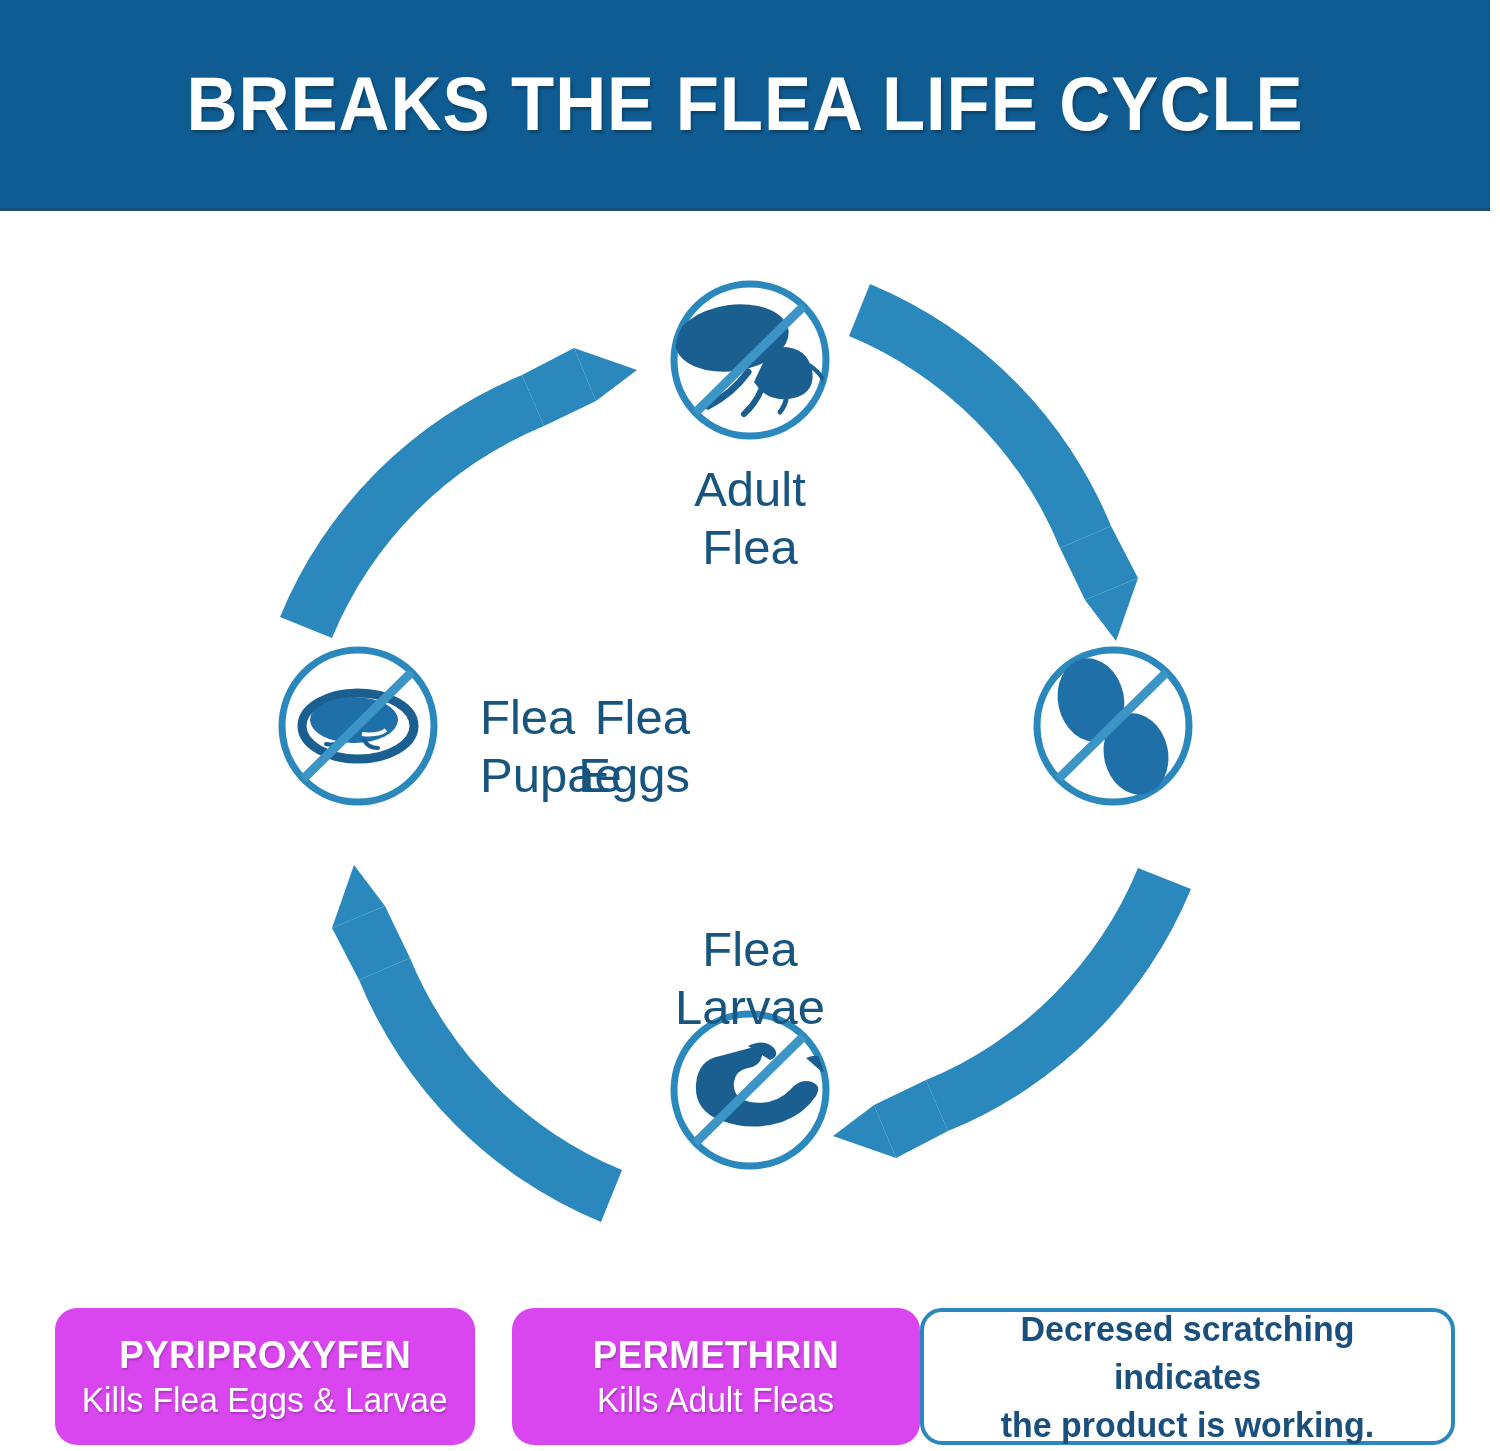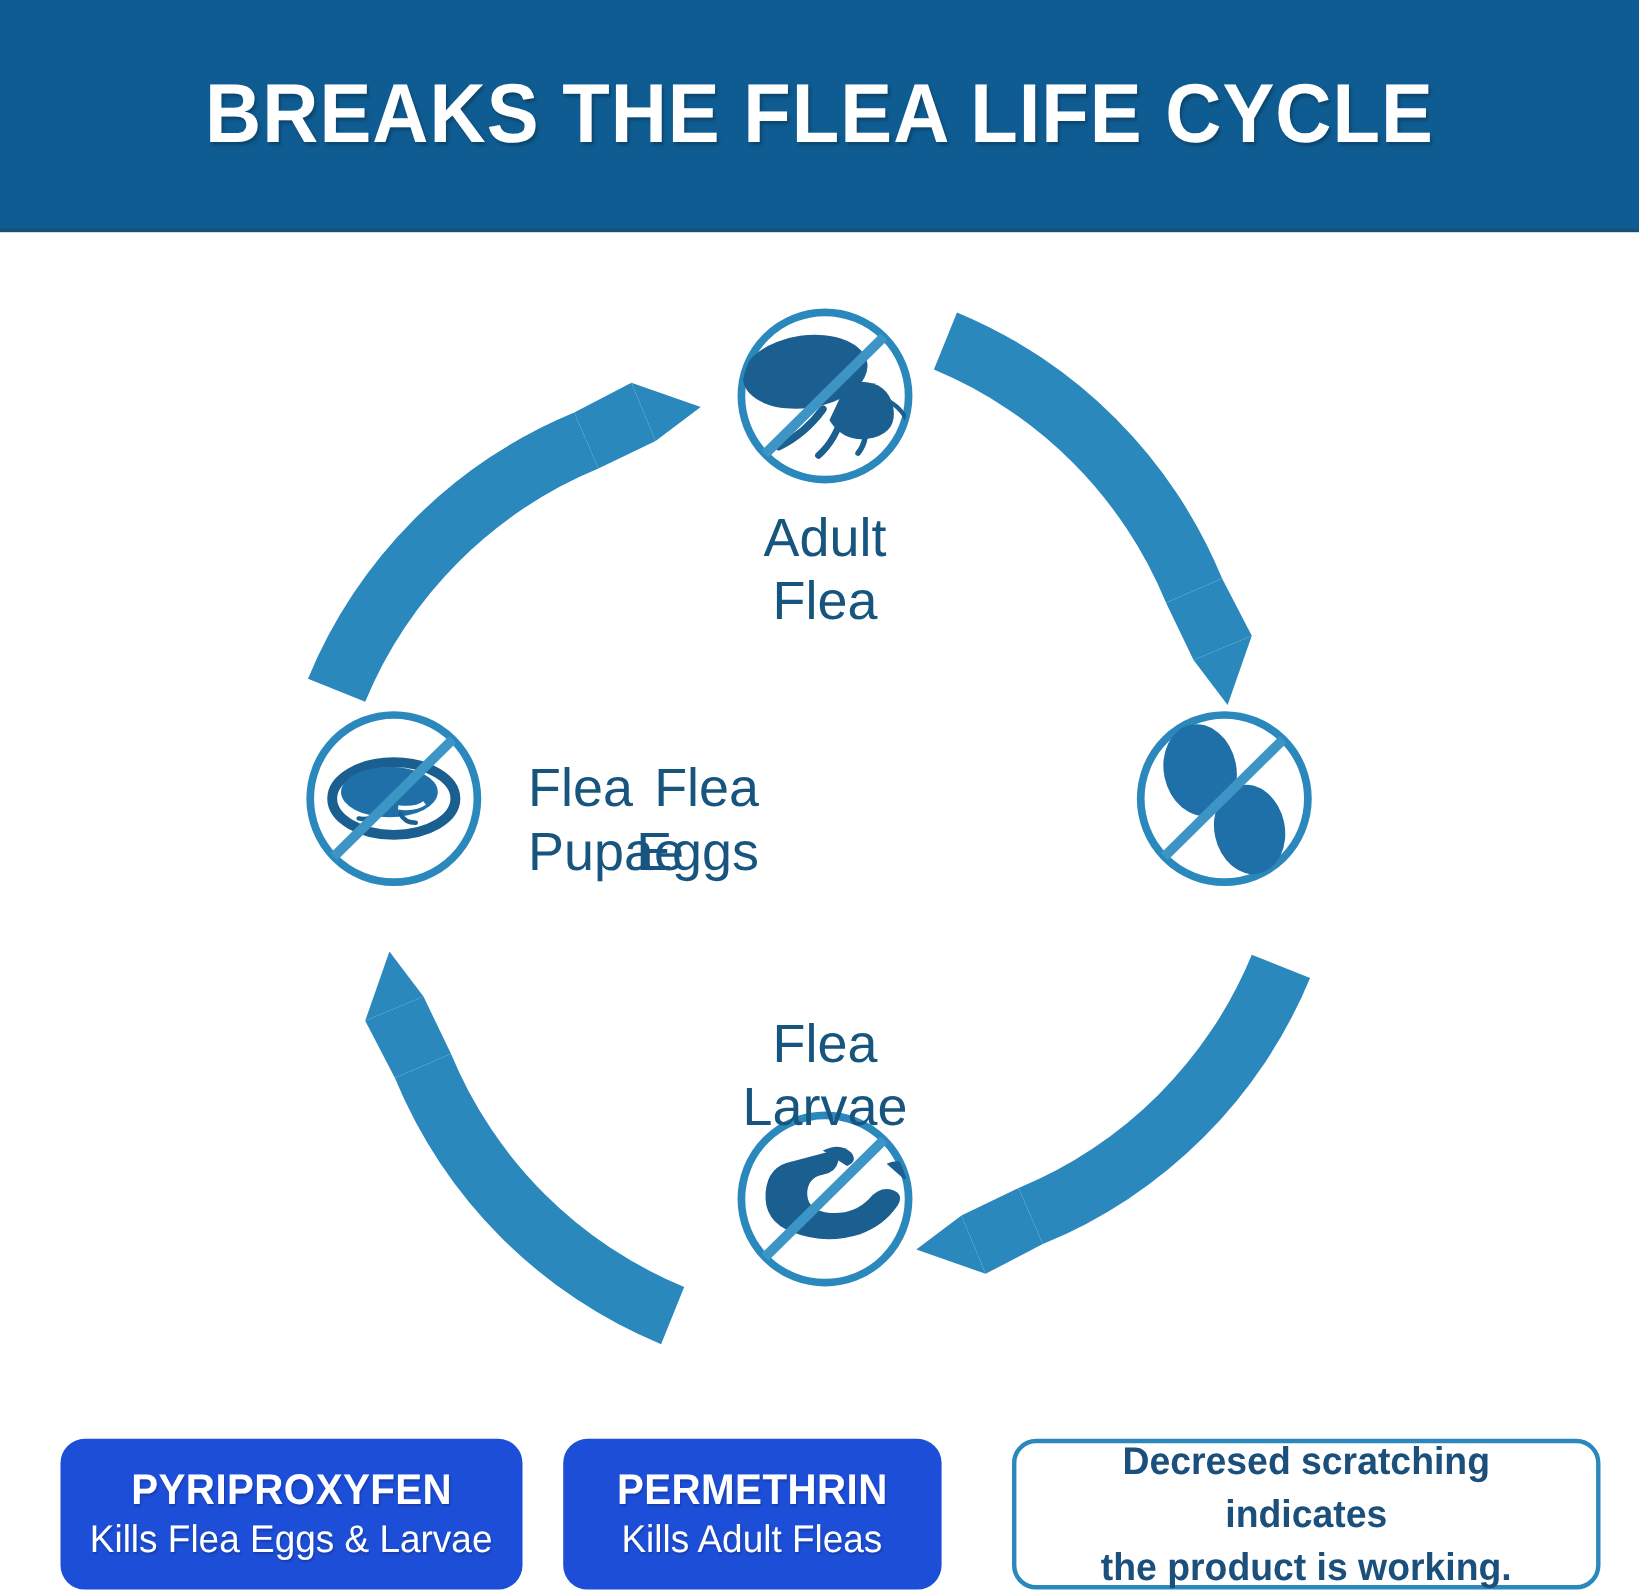--- a/index.html
+++ b/index.html
@@ -104,21 +104,21 @@
     border-radius: 22px;
     box-sizing: border-box;
     display: flex;
     flex-direction: column;
     align-items: center;
     justify-content: center;
     font-family: "Liberation Sans", sans-serif;
     text-align: center;
   }
   .card.filled {
-    background: #1d4ed8;
+    background: #d946ef;
   }
   .card.outlined {
     background: #ffffff;
     border: 4px solid #2b88bd;
   }
   .card-title {
     color: #ffffff;
     font-weight: bold;
     font-size: 39px;
     line-height: 46px;
@@ -139,21 +139,21 @@
   .card-note {
     color: #1b4f7c;
     font-weight: bold;
     font-size: 35px;
     line-height: 48px;
     transform: scaleX(0.97);
     white-space: pre-line;
     padding: 0 24px;
   }
   #card-pyriproxyfen { left: 55px;  width: 420px; }
-  #card-permethrin   { left: 512px; width: 344px; }
+  #card-permethrin   { left: 512px; width: 408px; }
   #card-note-box     { left: 920px; width: 535px; }
 </style>
 </head>
 <body>
 
 <div id="header-band">
   <div id="header-title">BREAKS THE FLEA LIFE CYCLE</div>
 </div>
 
 <div id="cycle-wrap">

